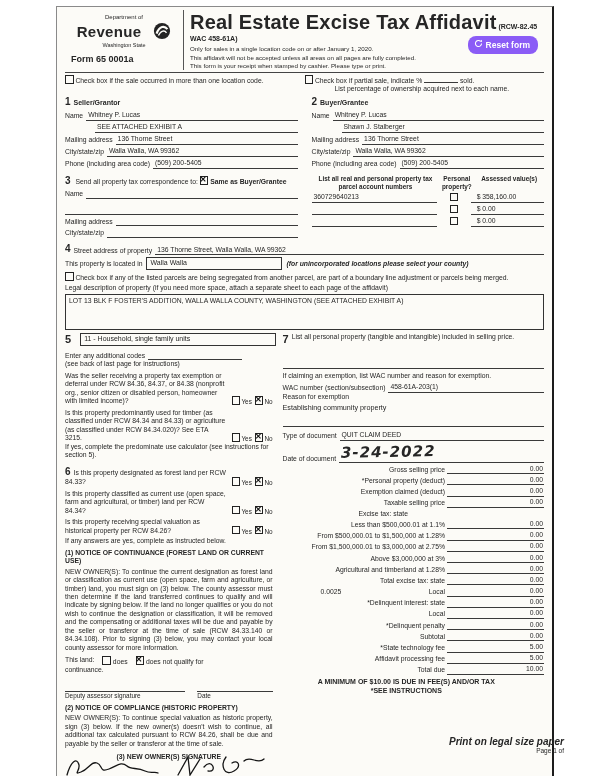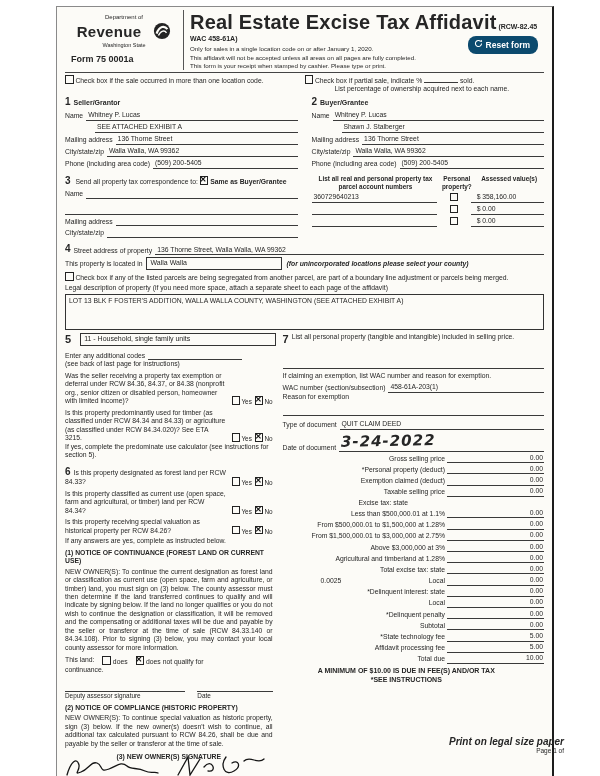--- a/index.html
+++ b/index.html
@@ -14,21 +14,21 @@
   .dept-small{font-size:6px;}
   .dept-name{font-size:15px;font-weight:bold;letter-spacing:.3px;line-height:1;}
   .dept-sub{font-size:5.5px;}
   .form-no{font-size:9px;font-weight:bold;margin-top:5px;text-align:left;padding-left:6px;}
   .logo-row{display:flex;align-items:center;justify-content:center;gap:12px;}
   .hdr-main{flex:1;border-left:1px solid #555;padding-left:6px;}
   .title{font-size:20px;font-weight:bold;letter-spacing:.2px;}
   .title-code{font-size:7px;font-weight:bold;}
   .hnote{font-size:6.2px;margin-top:1px;}
   .reset-btn{
-    position:absolute;right:6px;top:26px;background:#0c4a6e;color:#fff;border-radius:8px;
+    position:absolute;right:6px;top:26px;background:#8b5cf6;color:#fff;border-radius:8px;
     padding:3px 8px 3px 6px;font-size:8.5px;font-weight:bold;display:flex;align-items:center;gap:3px;cursor:pointer;
   }
   .cb{display:inline-block;width:6.5px;height:6.5px;border:1px solid #222;position:relative;vertical-align:-1px;background:#fcfbf7;}
   .cb.checked::after{content:"✕";position:absolute;left:-1px;top:-2px;font-size:8px;font-weight:bold;color:#111;}
   .checksrow{display:flex;margin-top:2px;}
   .checksrow .half{flex:1;}
   .ul{border-bottom:1px solid #3a3a3a;}
   .frow{display:flex;align-items:flex-end;margin-top:2.5px;min-height:9px;}
   .flab{white-space:nowrap;padding-right:3px;}
   .fval{flex:1;border-bottom:1px solid #3a3a3a;padding:0 2px;white-space:nowrap;}
@@ -85,21 +85,21 @@
         <span class="dept-name">Revenue</span>
         <span>
           <svg width="18" height="18" viewBox="0 0 20 20">
               <circle cx="10" cy="10" r="9" fill="#232323"></circle>
               <path d="M4 13 C7 4 13 4 16 8" stroke="#fcfbf7" stroke-width="2.4" fill="none"></path>
               <path d="M6 15 C9 9 13 9 15 12" stroke="#fcfbf7" stroke-width="1.6" fill="none"></path>
             </svg>
         </span>
       </div>
       <div class="dept-sub">Washington State</div>
-      <div class="form-no">Form 75 0001a</div>
+      <div class="form-no">Form 65 0001a</div>
     </div>
     <div class="hdr-main">
       <div>
         <span class="title">Real Estate Excise Tax Affidavit</span>
         <span class="title-code">(RCW-82.45 WAC 458-61A)</span>
       </div>
       <div class="hnote">Only for sales in a single location code on or after January 1, 2020.</div>
       <div class="hnote">This affidavit will not be accepted unless all areas on all pages are fully completed.</div>
       <div class="hnote">This form is your receipt when stamped by cashier. Please type or print.</div>
     </div>
@@ -330,20 +330,21 @@
         <span class="secnum" style="font-size:11px;">7</span>
         <span>List all personal property (tangible and intangible) included in selling price.</span>
       </div>
       <div class="hr" style="margin-top:22px;"></div>
       <div style="margin-top:3px;">If claiming an exemption, list WAC number and reason for exemption.</div>
       <div class="frow">
           <span class="flab">WAC number (section/subsection)</span>
           <span class="fval">458-61A-203(1)</span>
         </div>
       <div>Reason for exemption</div>
+      <div style="margin-top:2px;font-size:7.2px;">Establishing community property</div>
       <div class="hr" style="margin-top:14px;"></div>
       <div class="frow" style="margin-top:4px;">
           <span class="flab">Type of document</span>
           <span class="fval">QUIT CLAIM DEED</span>
         </div>
       <div class="frow">
           <span class="flab">Date of document</span>
           <span class="fval"><span class="hand" style="font-size:15px;text-align:right;">3-24-2022</span></span>
         </div>
 

